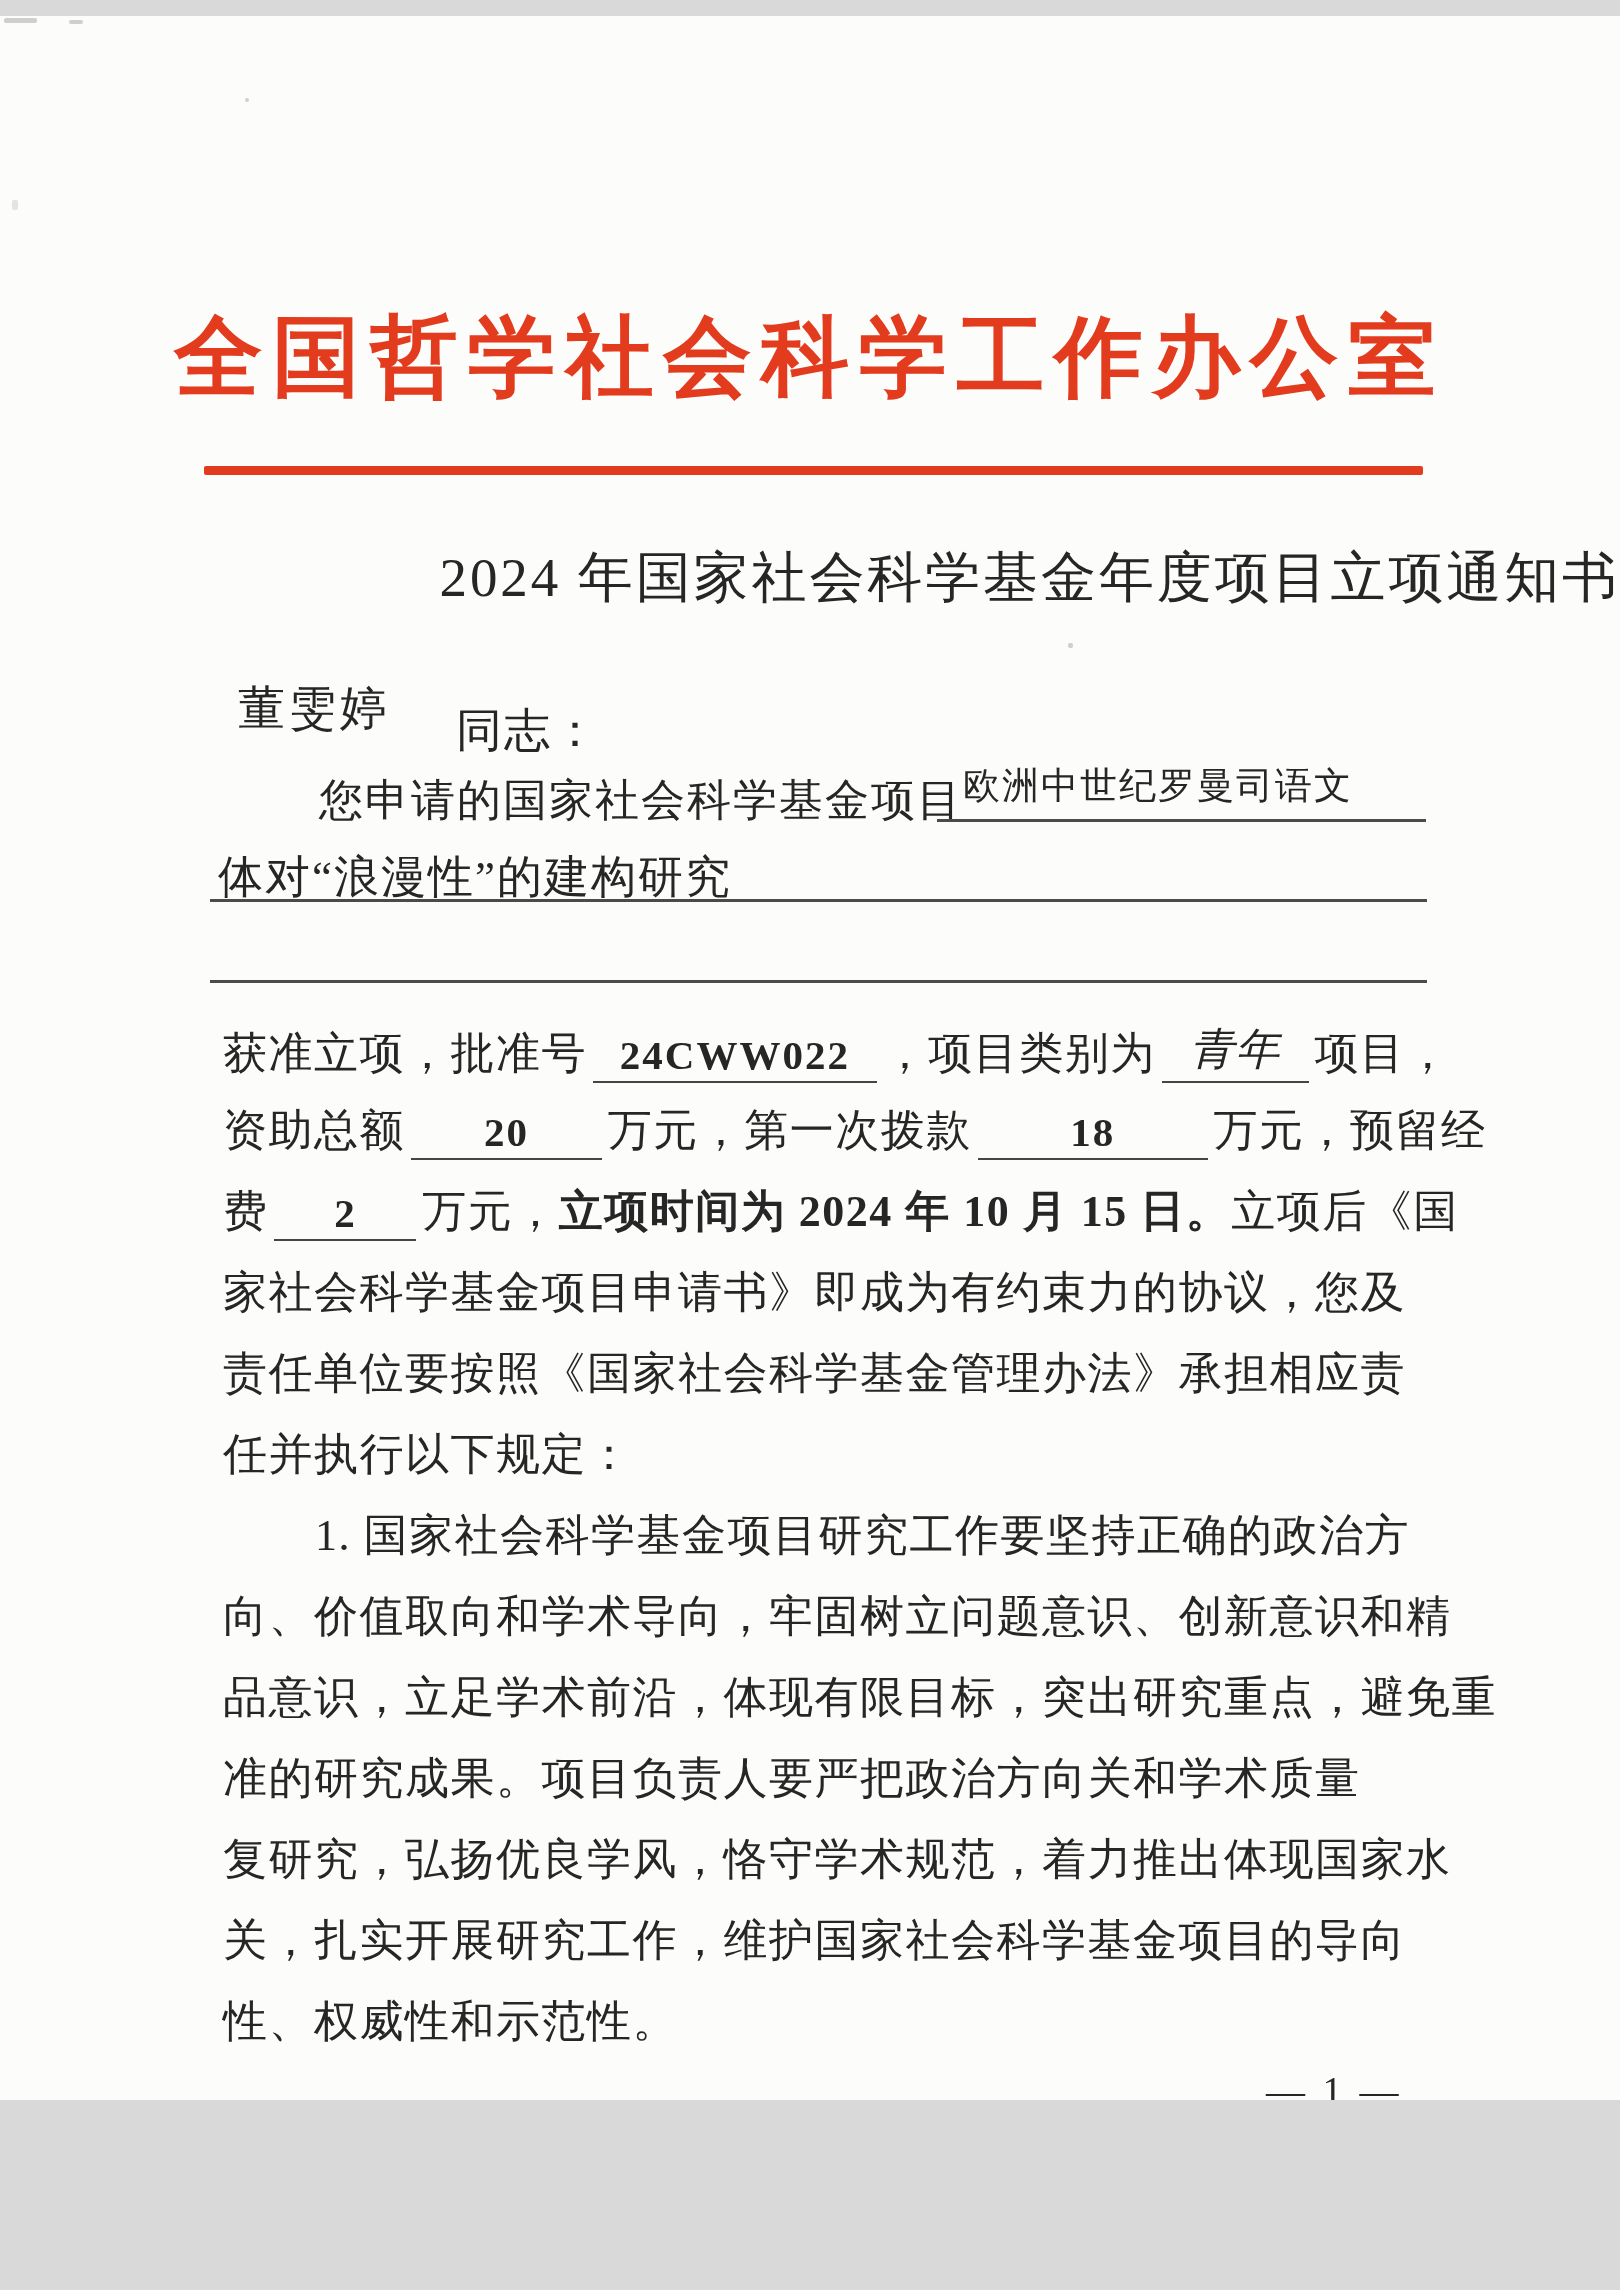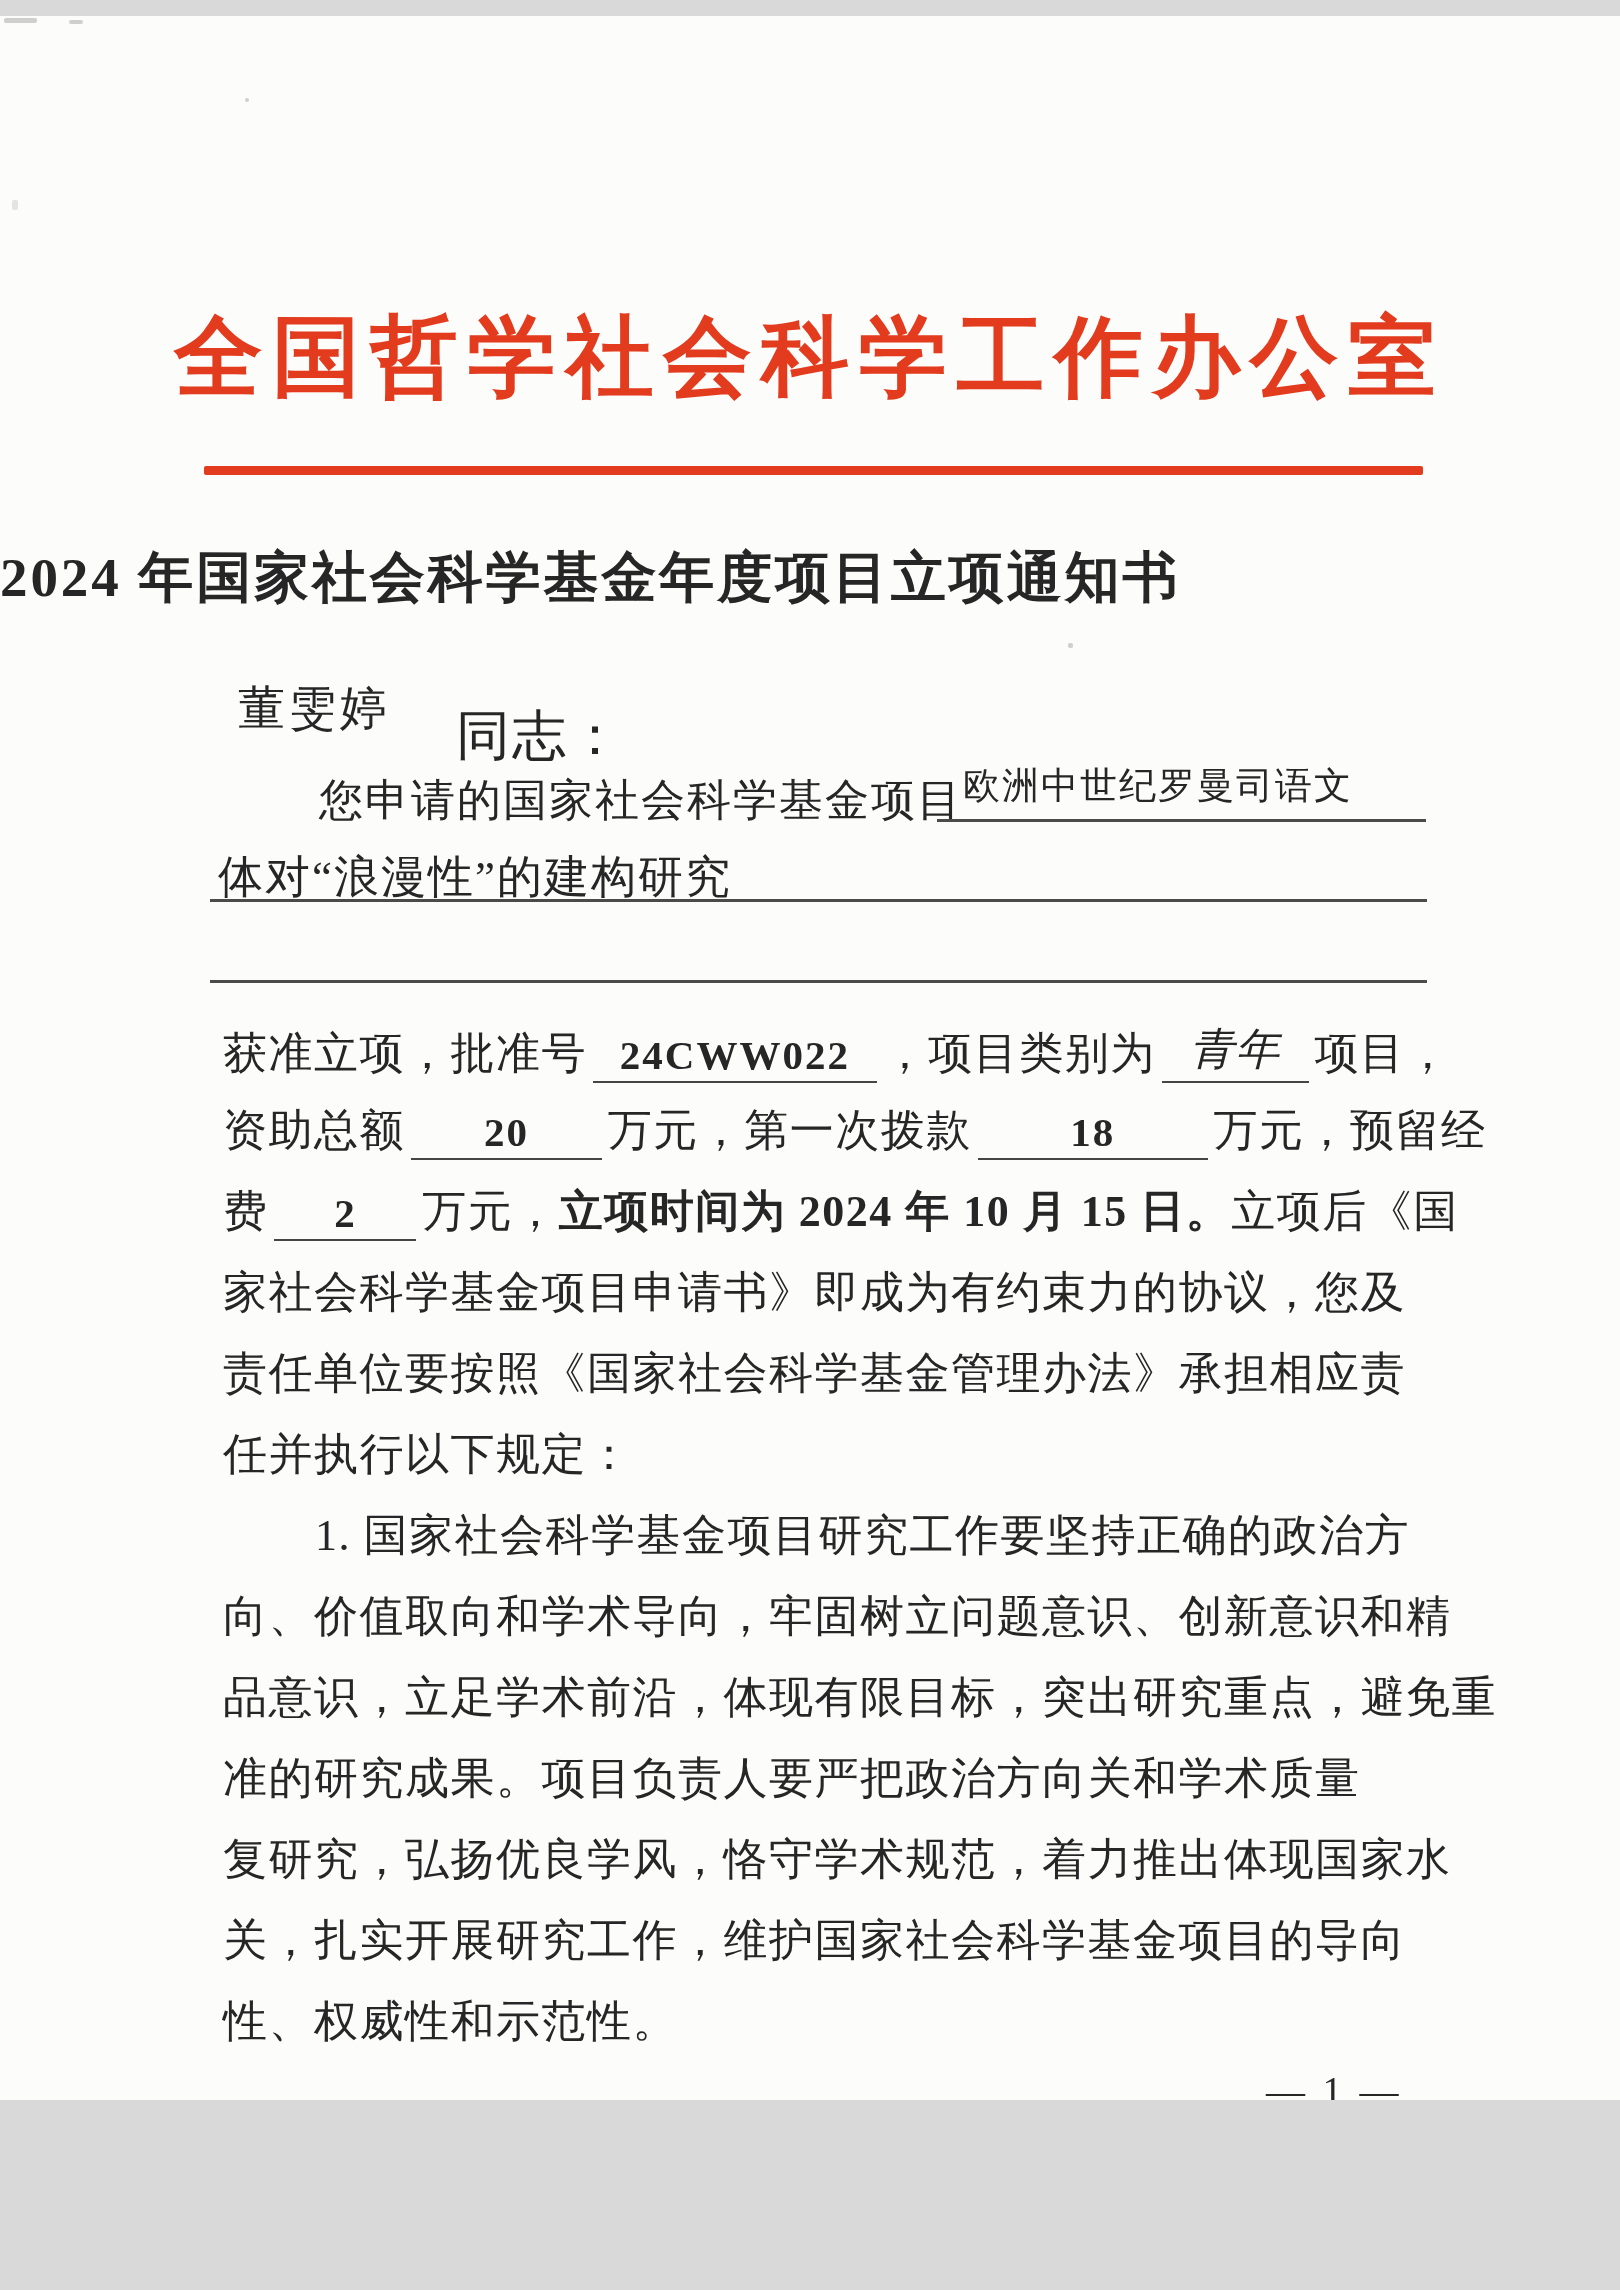--- a/index.html
+++ b/index.html
@@ -14,26 +14,26 @@
     position:absolute; top:282px; left:0; width:100%;
     text-align:center; font-size:88px; font-weight:bold;
     color:var(--accent,#e23b1e); letter-spacing:9.8px; white-space:nowrap;
   }
   .red-rule {
     position:absolute; top:450px; left:204px; width:1219px; height:8.8px;
     background:var(--accent,#e23b1e); border-radius:2px;
   }
   .notice-title {
     position:absolute; top:525px; left:0; width:100%;
-    text-align:left; font-size:55px; font-weight:bold; letter-spacing:2.9px;
+    text-align:right; font-size:55px; font-weight:normal; letter-spacing:2.9px;
     white-space:nowrap;
   }
   
   .recipient-name { position:absolute; left:238px; top:661px; font-size:47px; letter-spacing:3.9px; }
-  .salutation     { position:absolute; left:456px; top:684px; font-size:54px; letter-spacing:2px;text-align:right; }
+  .salutation     { position:absolute; left:456px; top:684px; font-size:46px; letter-spacing:2px;text-align:right; }
   
   .intro-prefix { position:absolute; left:319px; top:755px; font-size:44px; letter-spacing:2px; white-space:nowrap; }
   .project-line1 { position:absolute; left:963px; top:745px; font-size:37px; letter-spacing:2px; white-space:nowrap; }
   .project-line2 { position:absolute; left:218px; top:831px; font-size:45px; letter-spacing:2px; white-space:nowrap; }
   .fill-rule { position:absolute; height:2.9px; background:#4b4b4b; }
   .fill-rule.u1 { left:937px; top:803px; width:489px; }
   .fill-rule.u2 { left:210px; top:883px; width:1217px; }
   .fill-rule.u3 { left:210px; top:964px; width:1217px; }
   
   .body-text { position:absolute; left:223px; top:1004px; width:1245px; font-size:44px; }

